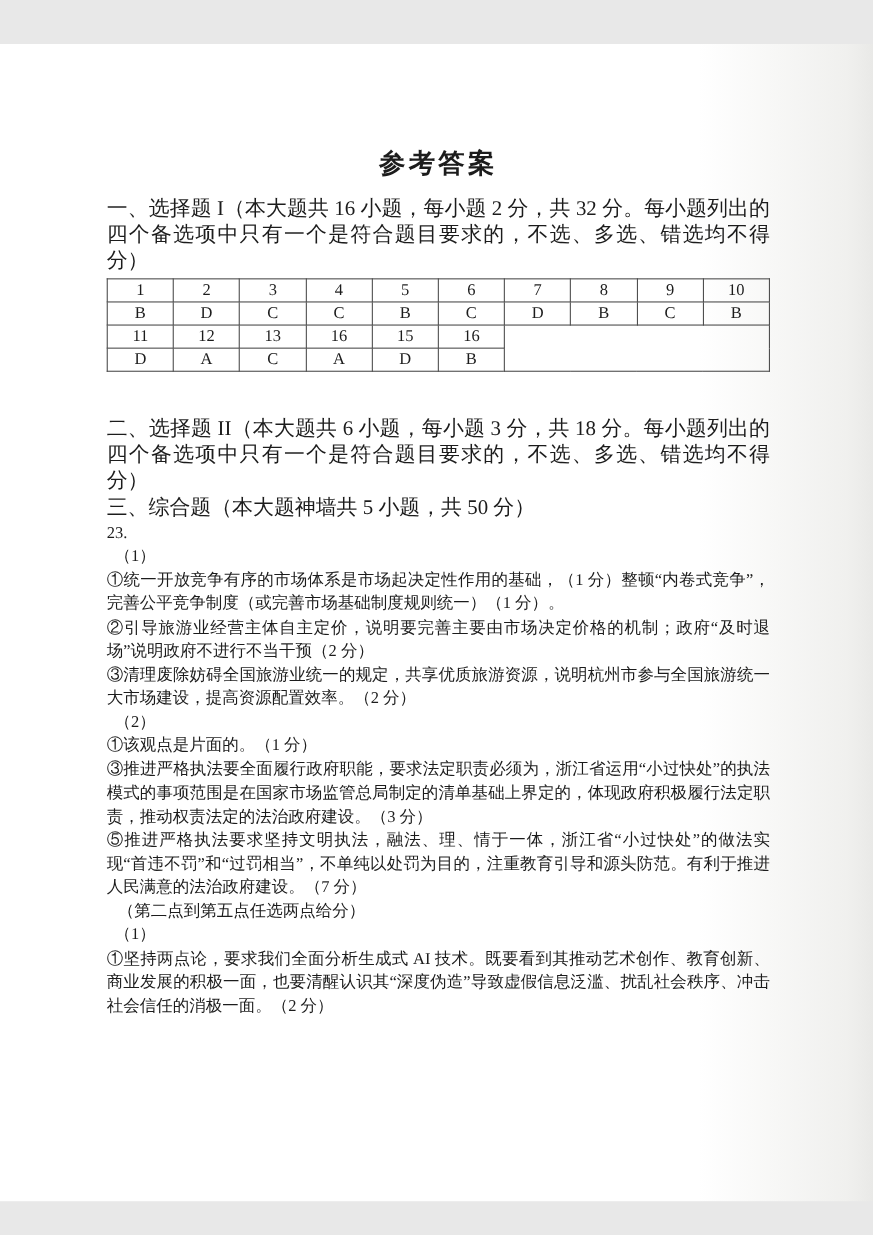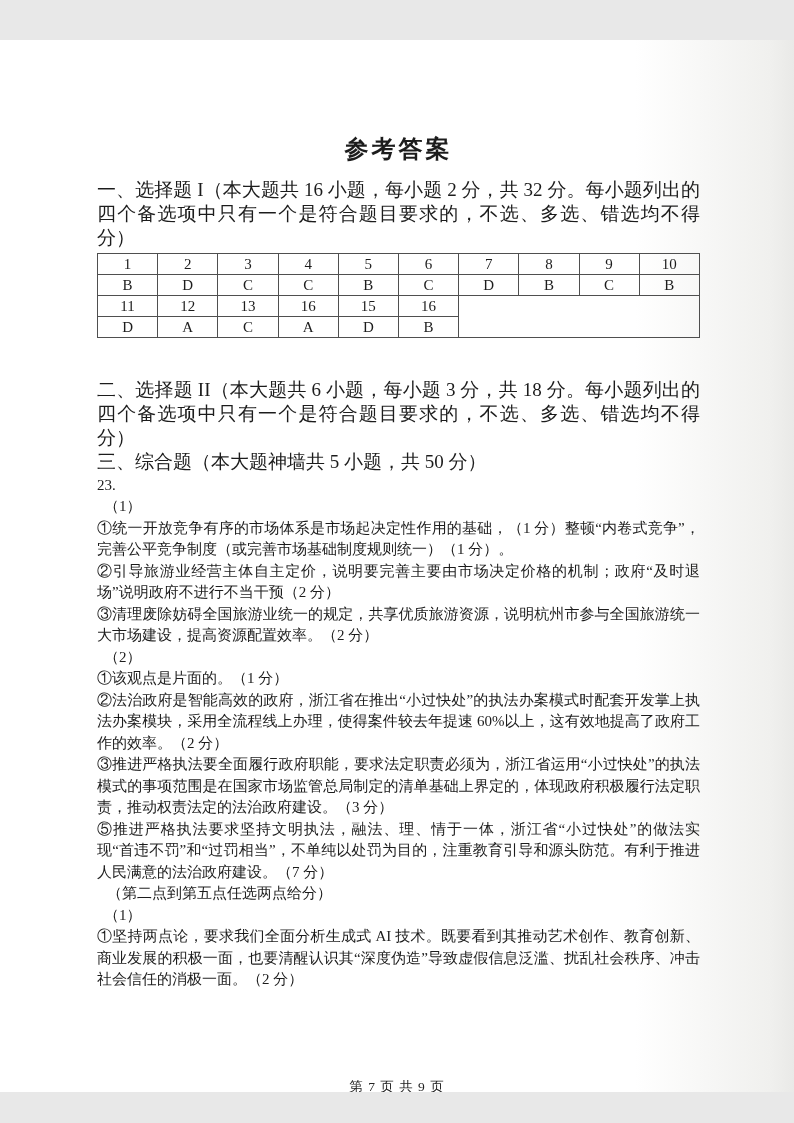--- a/index.html
+++ b/index.html
@@ -120,23 +120,21 @@
 
   <p class="sec-heading">三、综合题（本大题神墙共 5 小题，共 50 分）</p>
 
   <p class="qnum">23.</p>
   <p class="body-text indent">（1）</p>
   <p class="body-text">①统一开放竞争有序的市场体系是市场起决定性作用的基础，（1 分）整顿“内卷式竞争”，完善公平竞争制度（或完善市场基础制度规则统一）（1 分）。</p>
   <p class="body-text">②引导旅游业经营主体自主定价，说明要完善主要由市场决定价格的机制；政府“及时退场”说明政府不进行不当干预（2 分）</p>
   <p class="body-text">③清理废除妨碍全国旅游业统一的规定，共享优质旅游资源，说明杭州市参与全国旅游统一大市场建设，提高资源配置效率。（2 分）</p>
   <p class="body-text indent">（2）</p>
   <p class="body-text">①该观点是片面的。（1 分）</p>
-  <p class="body-text">②法治政府是智能高效的政府，浙江省在推出“小过快处”的执法办案模式时配套开发掌上执法办案模块，采用全流程线上办理，使得案件较去年提速 60%以上，这有效地提高了政府工作的效率。（2 分）</p>
   <p class="body-text">③推进严格执法要全面履行政府职能，要求法定职责必须为，浙江省运用“小过快处”的执法模式的事项范围是在国家市场监管总局制定的清单基础上界定的，体现政府积极履行法定职责，推动权责法定的法治政府建设。（3 分）</p>
   <p class="body-text">⑤推进严格执法要求坚持文明执法，融法、理、情于一体，浙江省“小过快处”的做法实现“首违不罚”和“过罚相当”，不单纯以处罚为目的，注重教育引导和源头防范。有利于推进人民满意的法治政府建设。（7 分）</p>
   <p class="body-text note">（第二点到第五点任选两点给分）</p>
 
   <p class="body-text indent">（1）</p>
   <p class="body-text">①坚持两点论，要求我们全面分析生成式 AI 技术。既要看到其推动艺术创作、教育创新、商业发展的积极一面，也要清醒认识其“深度伪造”导致虚假信息泛滥、扰乱社会秩序、冲击社会信任的消极一面。（2 分）</p>
 
-  <div class="footer">第 7 页 共 9 页</div>
 
 </div>
 
 </body></html>

